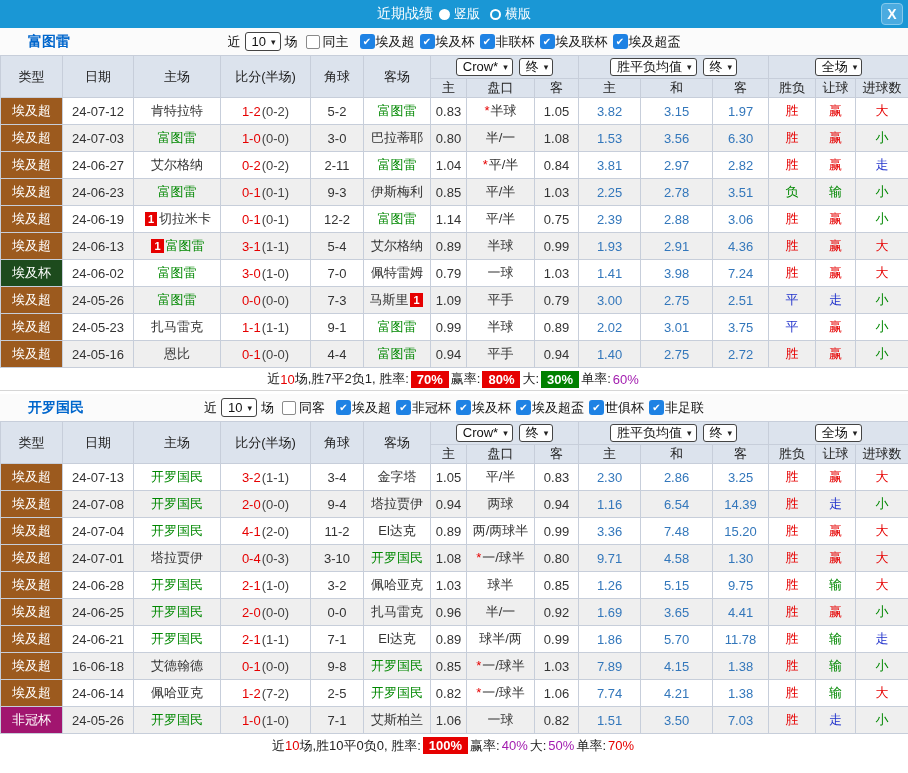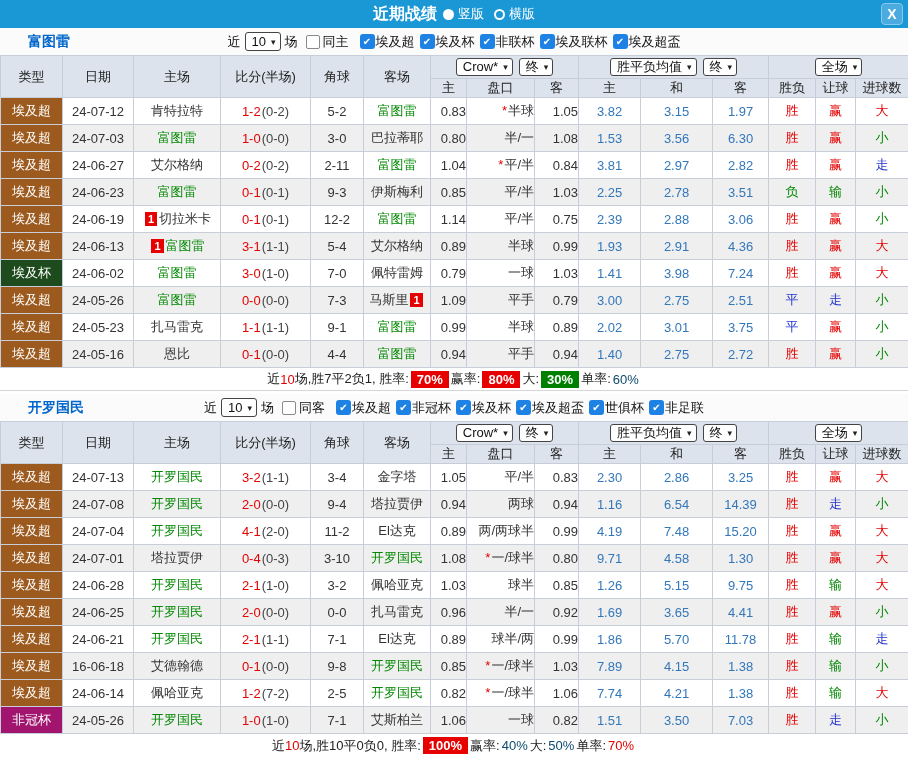--- a/index.html
+++ b/index.html
@@ -2,21 +2,21 @@
 <html><head>
 <meta charset="utf-8">
 <style>
   * { box-sizing: border-box; margin: 0; padding: 0; }
   html,body { width: 908px; height: 773px; overflow: hidden; background: #fff;
     font-family: "Liberation Sans", "DejaVu Sans", sans-serif; }
 
   
   .title-bar { height: 28px; background: #1A97D5; position: relative;
     display: flex; align-items: center; justify-content: center; color: #fff; }
-  .title-text { font-size: 16px; font-weight: bold; }
+  .title-text { font-size: 14px; font-weight: normal; }
   .radio-group { display: flex; align-items: center; margin-left: 4px; font-size: 13px; }
   .radio-disc { width: 11px; height: 11px; border-radius: 50%; background: #fff;
     display: inline-block; margin: 0 4px 0 2px; }
   .radio-ring { width: 11px; height: 11px; border-radius: 50%; border: 2px solid #fff;
     display: inline-block; margin: 0 4px 0 10px; }
   .close-btn { position: absolute; right: 5px; top: 3px; width: 22px; height: 22px;
     background: #4BABE0; border: 1px solid #85C9EC; border-radius: 4px; color: #fff;
     font-weight: bold; font-size: 14px; display: flex; align-items: center;
     justify-content: center; cursor: pointer; }
 
@@ -45,39 +45,39 @@
   table { border-collapse: collapse; table-layout: fixed; width: 908px; }
   th, td { border: 1px solid #C7CEDA; text-align: center; overflow: hidden;
     white-space: nowrap; padding: 0; }
   thead th { background: #DCE3ED; font-weight: normal; font-size: 13px; color: #222; }
   thead tr.h1 th { height: 23px; }
   thead tr.h2 th { height: 16px; }
   thead .sel { height: 18px; margin: 0 3px; }
   tbody td { height: 27px; font-size: 13px; color: #333; }
   tr.even td { background: #EFEFEF; }
   tr.odd td { background: #FFFFFF; }
-  td.odds { background: #FBF4EE; text-align: right; }
+  td.odds { background: #FBF4EE; }
   td.mean { background: #EAF3FB; color: #3377BB; }
   td.type-cell { color: #fff; }
   .team-green { color: #008800; }
   .ft { color: #E60000; }
   .ht { color: #444; margin-left: 1px; }
   .star { color: #E60000; margin-right: 1px; }
   .badge { background: #E60000; color: #fff; font-size: 11px; font-weight: bold;
     line-height: 14px; padding: 0 3px; display: inline-block; margin: 0 2px; }
 
   
   .summary { height: 23px; display: flex; align-items: center; justify-content: center;
     font-size: 13px; color: #222; }
   .summary.s1 { border-bottom: 1px solid #D6D6D6; margin-bottom: 3px; }
   .num-red { color: #E60000; }
   .pct { margin: 0 2px; }
   .badge-red { background: #E60000; color: #fff; font-weight: bold; padding: 1px 6px; }
   .badge-green { background: #008000; color: #fff; font-weight: bold; padding: 1px 6px; }
-  .text-blue { color: #0c4a6e; }
+  .text-blue { color: #a21caf; }
   .text-red { color: #E60000; }
 </style>
 </head>
 <body>
 
 <div class="title-bar">
   <span class="title-text">近期战绩</span>
   <span class="radio-group">
     <span class="radio-disc"></span>
     <span>竖版</span>
@@ -514,21 +514,21 @@
       <tr class="odd">
         <td class="type-cell" style="background: rgb(156, 90, 30);">埃及超</td>
         <td>24-07-04</td>
         <td><span class="team-green">开罗国民</span></td>
         <td><span class="ft">4-1</span><span class="ht">(2-0)</span></td>
         <td>11-2</td>
         <td><span class="">El达克</span></td>
         <td class="odds">0.89</td>
         <td class="odds">两/两球半</td>
         <td class="odds">0.99</td>
-        <td class="mean">4.19</td>
+        <td class="mean">3.36</td>
         <td class="mean">7.48</td>
         <td class="mean">15.20</td>
         <td style="color: rgb(230, 0, 0);">胜</td>
         <td style="color: rgb(230, 0, 0);">赢</td>
         <td style="color: rgb(230, 0, 0);">大</td>
       </tr>
       <tr class="even">
         <td class="type-cell" style="background: rgb(156, 90, 30);">埃及超</td>
         <td>24-07-01</td>
         <td><span class="">塔拉贾伊</span></td>

